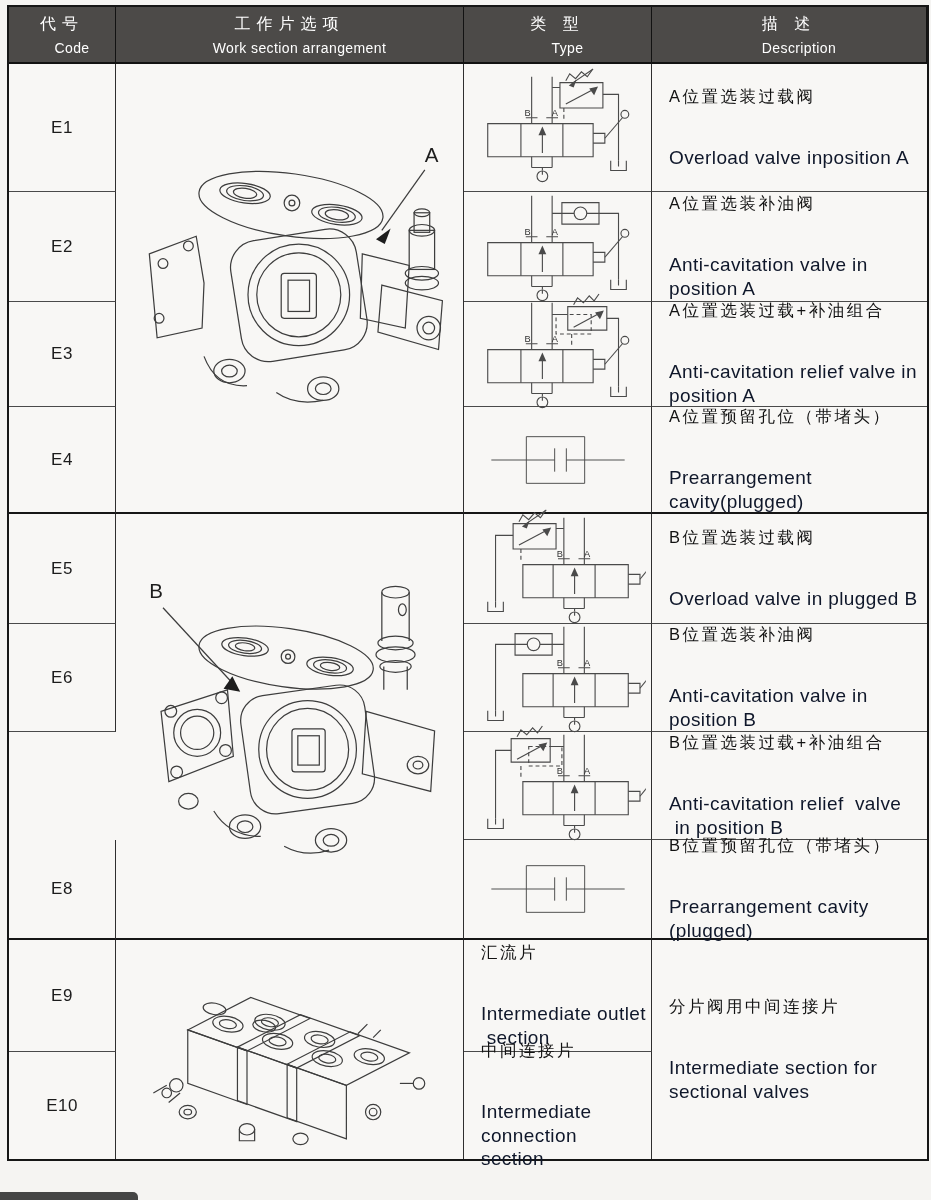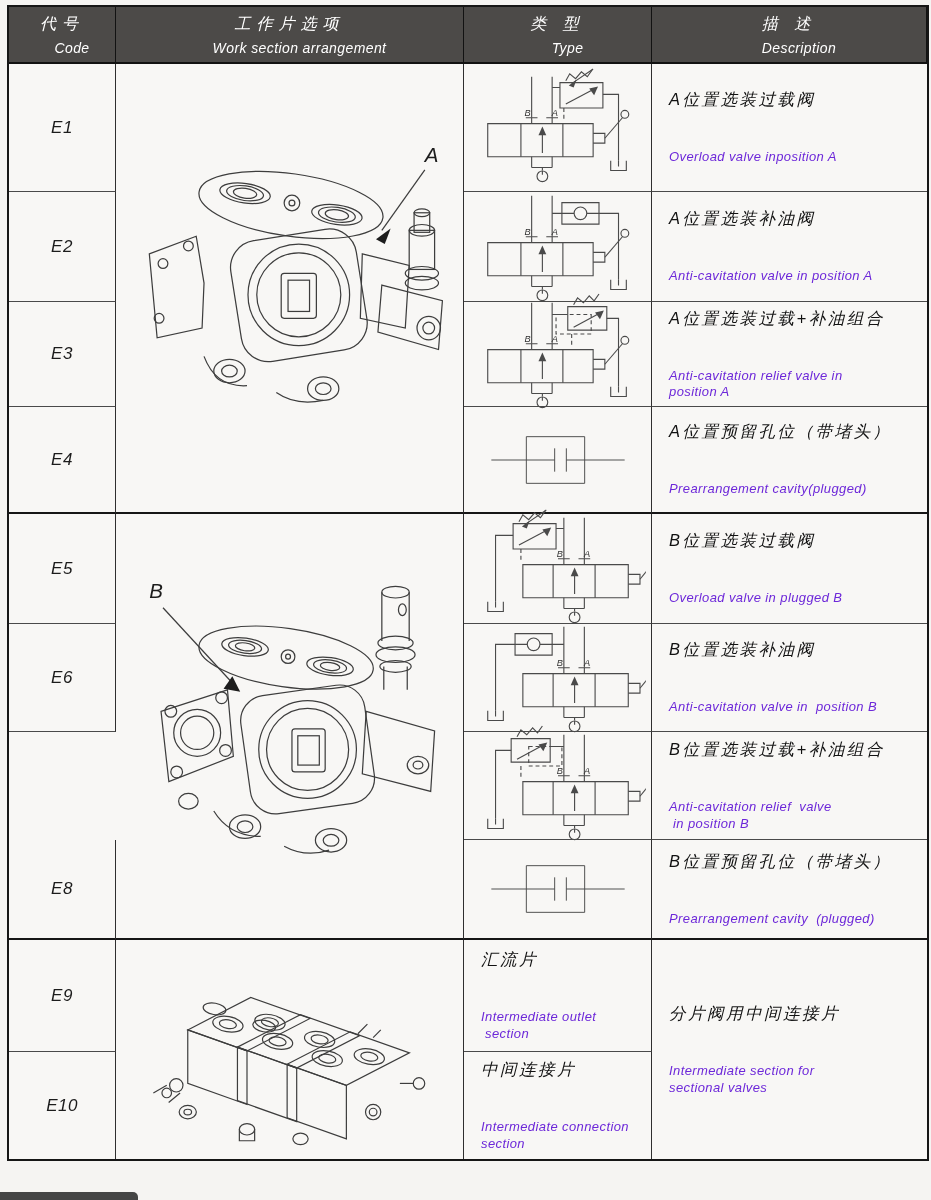--- a/index.html
+++ b/index.html
@@ -5,33 +5,32 @@
   html,body{margin:0;padding:0;}
   body{width:931px;height:1200px;background:#f5f4f2;font-family:"Liberation Sans", sans-serif;position:relative;overflow:hidden;}
   .page{position:absolute;inset:0;}
   .tbl{
     position:absolute;left:7px;top:5px;
     display:grid;
     grid-template-columns:107px 348px 188px 275px;
     grid-template-rows:57px 128px 110px 105px 107px 110px 108px 108px 100px 112px 107px;
     border:2px solid #161616;
     background:#f8f7f5;
-    font-style:italic;
   }
   .cell{box-sizing:border-box;border-right:1px solid #2f2f2f;border-bottom:1px solid #4a4a4a;display:flex;align-items:center;justify-content:center;}
   .lastcol{border-right:none;}
   .grpend{border-bottom:2px solid #161616;}
   .lastrow{border-bottom:none;}
   .hd{background:#4c4a48;color:#fff;border-right:1px solid #121212;border-bottom:2px solid #121212;flex-direction:column;}
   .hzh{font-size:16px;letter-spacing:6px;}
   .hen{font-size:14px;letter-spacing:.4px;margin-top:5px;margin-left:20px;}
   .codetxt{font-size:17px;letter-spacing:.5px;color:#1c1c1c;}
   .txtblock{display:flex;flex-direction:column;align-items:flex-start;width:100%;padding-left:17px;box-sizing:border-box;gap:32px;}
   .zh{font-size:16.5px;letter-spacing:2.5px;color:#121212;}
-  .en{font-size:13px;letter-spacing:.4px;color:#6d28d9;white-space:pre-wrap;margin-top:6px;line-height:1.25;}
+  .en{font-size:19px;letter-spacing:.4px;color:#0f172a;white-space:pre-wrap;margin-top:6px;line-height:1.25;}
   .sch{stroke:#4a4a4a;fill:none;stroke-width:1.15;}
   .fig{stroke:#3d3d3d;fill:none;stroke-width:1.25;}
   .defs{position:absolute;width:0;height:0;overflow:hidden;}
   .footer-mark{position:absolute;left:0;bottom:0;width:138px;height:8px;background:#454545;border-top-right-radius:5px;}
 </style>
 </head>
 <body>
 
 <svg class="defs" aria-hidden="true">
   <defs>

